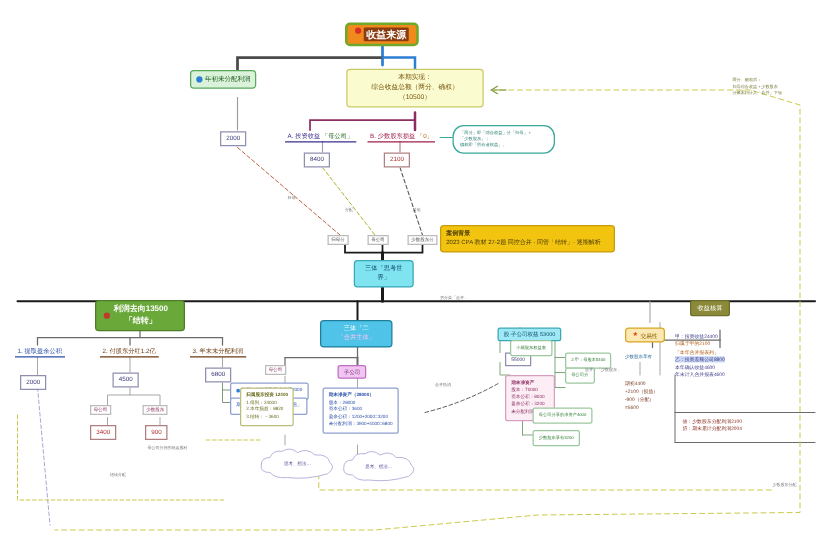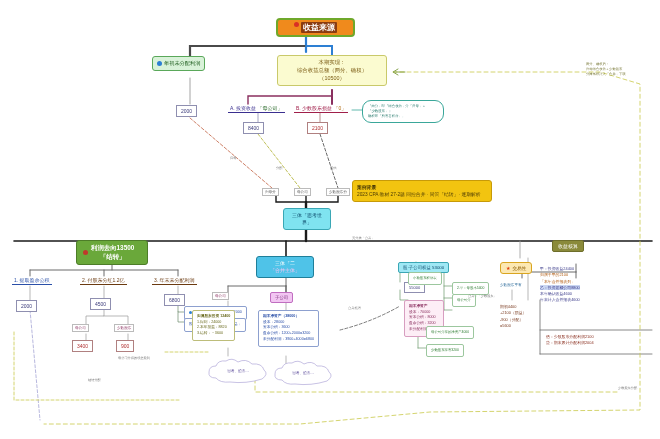--- a/index.html
+++ b/index.html
@@ -12,21 +12,21 @@
   }
   #canvas{position:absolute;left:0;top:0;width:660px;height:439px;}
   .node{position:absolute;box-sizing:border-box;}
   svg.links{position:absolute;left:0;top:0;width:660px;height:439px;pointer-events:none;}
 
   
   .root{
     background:#f08a1c;border:2px solid #6fa82a;border-radius:4px;
     color:#ffffff;font-size:8px;font-weight:bold;
     display:flex;justify-content:center;gap:2px;
-    padding:2px 16px;white-space:nowrap;
+    padding:2px 6px;white-space:nowrap;
   }
   .root .lbl{background:#8a3b10;padding:0 2px;border-radius:1px;}
   .bullet{width:5px;height:5px;border-radius:50%;background:#d93025;display:inline-block;flex:0 0 auto;}
   .bullet.blue{background:#2d7fd3;}
   .bullet.red{background:#c0392b;}
 
   .greenbox{
     background:#d9f2d9;border:1px solid #5aa85a;border-radius:3px;
     color:#1d5c1d;font-size:5.2px;padding:3px 4px;white-space:nowrap;
     display:flex;align-items:center;gap:2px;

